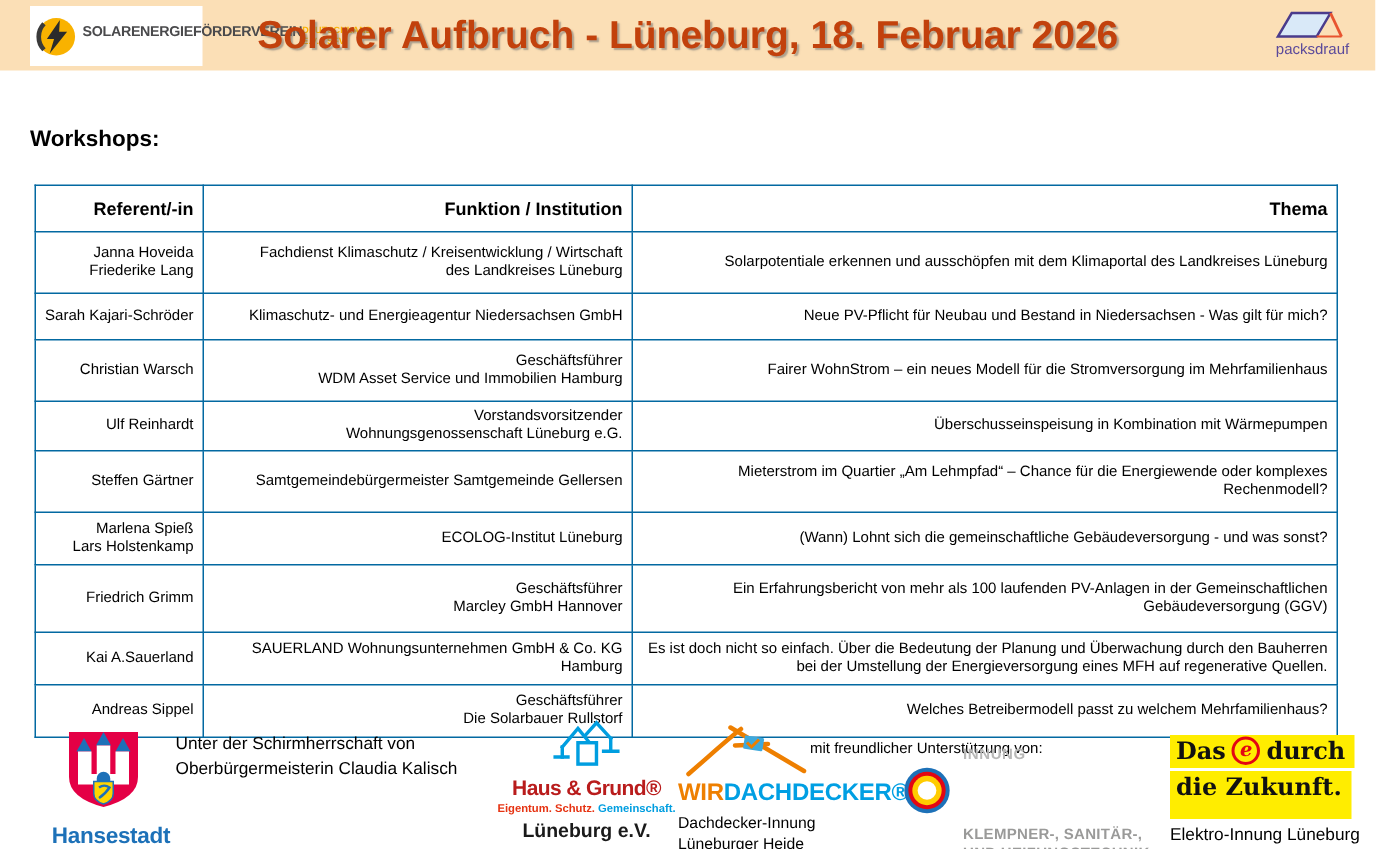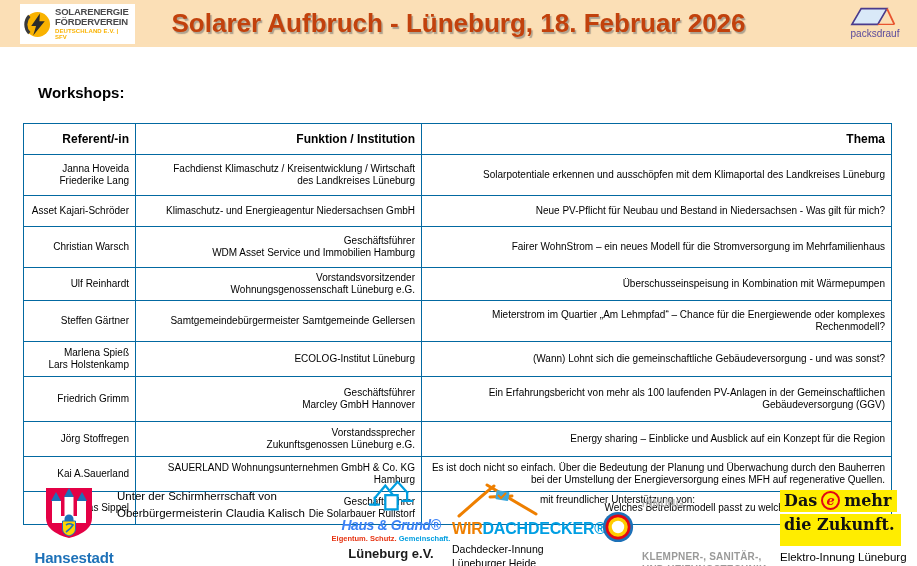--- a/index.html
+++ b/index.html
@@ -5,30 +5,30 @@
   html,body{margin:0;padding:0;}
   body{
     width:917px;height:566px;position:relative;overflow:hidden;
     background:#ffffff;font-family:"Liberation Sans", sans-serif;color:#000;
   }
   
   .topbar{position:absolute;left:0;top:0;width:917px;height:47px;background:#FBDFB6;}
   .sfv-logo{position:absolute;left:20px;top:4px;width:115px;height:40px;background:#fff;
     display:flex;align-items:center;gap:4px;padding:2px 4px;box-sizing:border-box;}
   .sfv-icon svg{width:27px;height:27px;display:block;}
-  .sfv-text{display:flex;flex-direction:column;line-height:1.05;}
+  .sfv-text{display:flex;flex-direction:row;line-height:1.05;}
   .sfv-l1{font-size:9.5px;font-weight:bold;color:#4a4a4c;letter-spacing:-0.2px;}
   .sfv-l3{font-size:6px;font-weight:bold;color:#F9B200;margin-top:1px;letter-spacing:0.1px;}
   .page-title{position:absolute;left:0;right:0;top:8px;margin:0;text-align:center;
     font-size:26px;font-weight:bold;color:#c2410c;text-shadow:1.5px 1.5px 1px rgba(110,110,110,0.55);}
   .packsdrauf{position:absolute;right:8px;top:5px;width:68px;text-align:center;}
   .packsdrauf svg{width:56px;height:24px;display:block;margin:0 auto;}
   .packsdrauf-label{font-size:10px;color:#5B4A9B;line-height:1;}
   
-  .workshops{position:absolute;left:38px;top:84px;font-size:15px;font-weight:bold;}
+  .workshops{position:absolute;left:20px;top:84px;font-size:15px;font-weight:bold;}
   
   table.schedule{position:absolute;left:23px;top:123px;width:868px;border-collapse:collapse;table-layout:fixed;}
   .schedule th,.schedule td{border:1px solid #0369a1;padding:2px 6px;vertical-align:middle;
     font-size:10px;line-height:1.25;white-space:pre-line;word-wrap:break-word;text-align:right;}
   .schedule th{font-size:12px;font-weight:bold;height:26px;white-space:normal;}
   .schedule tbody tr:nth-child(1) td{height:36px;}
   .schedule tbody tr:nth-child(2) td{height:26px;}
   .schedule tbody tr:nth-child(3) td{height:36px;}
   .schedule tbody tr:nth-child(4) td{height:28px;}
   .schedule tbody tr:nth-child(5) td{height:36px;}
@@ -40,21 +40,21 @@
   
   .footer{position:absolute;left:0;top:478px;width:917px;height:88px;}
   .wappen{position:absolute;left:44px;top:7px;}
   .wappen svg{width:50px;height:56px;display:block;}
   .hansestadt{position:absolute;left:4px;top:71px;width:140px;text-align:center;
     font-size:15px;font-weight:bold;color:#1D71B8;letter-spacing:-0.2px;}
   .patronage{position:absolute;left:117px;top:10px;font-size:11.5px;line-height:1.5;white-space:pre-line;}
   .support-heading{position:absolute;left:540px;top:16px;font-size:10px;}
   .hausgrund{position:absolute;left:330px;top:1px;width:122px;text-align:center;}
   .hausgrund svg{width:46px;height:38px;display:block;margin:0 auto;}
-  .hg-name{font-size:14px;font-weight:bold;letter-spacing:-0.4px;color:#3b82f6;font-style:italic;}
+  .hg-name{font-size:14px;font-weight:bold;letter-spacing:-0.4px;color:#b91c1c;}
   .hg-tagline{font-size:7.5px;font-weight:bold;margin-top:1px;}
   .hg-tagline .t-red{color:#E63312;}
   .hg-tagline .t-blue{color:#009EE0;}
   .hg-sub{font-size:13px;font-weight:bold;margin-top:3px;color:#1a1a1a;}
   .dachdecker{position:absolute;left:452px;top:5px;width:140px;}
   .dachdecker svg{width:86px;height:36px;display:block;margin-left:4px;}
   .dd-brand{font-size:16px;font-weight:bold;letter-spacing:-0.2px;margin-top:1px;}
   .dd-brand .wir{color:#EE7F00;}
   .dd-brand .dd{color:#009FE3;}
   .dd-sub{font-size:10.5px;margin-top:4px;line-height:1.35;white-space:pre-line;}
@@ -119,21 +119,21 @@
   </thead>
   <tbody>
     <tr>
       <td>Janna Hoveida
 Friederike Lang</td>
       <td>Fachdienst Klimaschutz / Kreisentwicklung / Wirtschaft
 des Landkreises Lüneburg</td>
       <td>Solarpotentiale erkennen und ausschöpfen mit dem Klimaportal des Landkreises Lüneburg</td>
     </tr>
     <tr>
-      <td>Asset Kajari-Schröder</td>
+      <td>Sarah Kajari-Schröder</td>
       <td>Klimaschutz- und Energieagentur Niedersachsen GmbH</td>
       <td>Neue PV-Pflicht für Neubau und Bestand in Niedersachsen - Was gilt für mich?</td>
     </tr>
     <tr>
       <td>Christian Warsch</td>
       <td>Geschäftsführer
 WDM Asset Service und Immobilien Hamburg</td>
       <td>Fairer WohnStrom – ein neues Modell für die Stromversorgung im Mehrfamilienhaus</td>
     </tr>
     <tr>
@@ -151,26 +151,20 @@
       <td>Marlena Spieß
 Lars Holstenkamp</td>
       <td>ECOLOG-Institut Lüneburg</td>
       <td>(Wann) Lohnt sich die gemeinschaftliche Gebäudeversorgung - und was sonst?</td>
     </tr>
     <tr>
       <td>Friedrich Grimm</td>
       <td>Geschäftsführer
 Marcley GmbH Hannover</td>
       <td>Ein Erfahrungsbericht von mehr als 100 laufenden PV-Anlagen in der Gemeinschaftlichen Gebäudeversorgung (GGV)</td>
-    </tr>
-    <tr>
-      <td>Jörg Stoffregen</td>
-      <td>Vorstandssprecher
-Zukunftsgenossen Lüneburg e.G.</td>
-      <td>Energy sharing – Einblicke und Ausblick auf ein Konzept für die Region</td>
     </tr>
     <tr>
       <td>Kai A.Sauerland</td>
       <td>SAUERLAND Wohnungsunternehmen GmbH &amp; Co. KG
 Hamburg</td>
       <td>Es ist doch nicht so einfach. Über die Bedeutung der Planung und Überwachung durch den Bauherren bei der Umstellung der Energieversorgung eines MFH auf regenerative Quellen.</td>
     </tr>
     <tr>
       <td>Andreas Sippel</td>
       <td>Geschäftsführer
@@ -247,21 +241,21 @@
 UND HEIZUNGSTECHNIK
 LÜNEBURG</div>
     </div>
   </div>
 
   <div class="elektro">
     <div>
       <span class="elektro-line">
         <span>Das</span>
         <span class="e-icon">e</span>
-        <span>mehr</span>
+        <span>durch</span>
       </span>
     </div>
     <div>
       <span class="elektro-line elektro-line2">die Zukunft.</span>
     </div>
     <div class="elektro-sub">Elektro-Innung Lüneburg</div>
   </div>
 
 </div>
 

